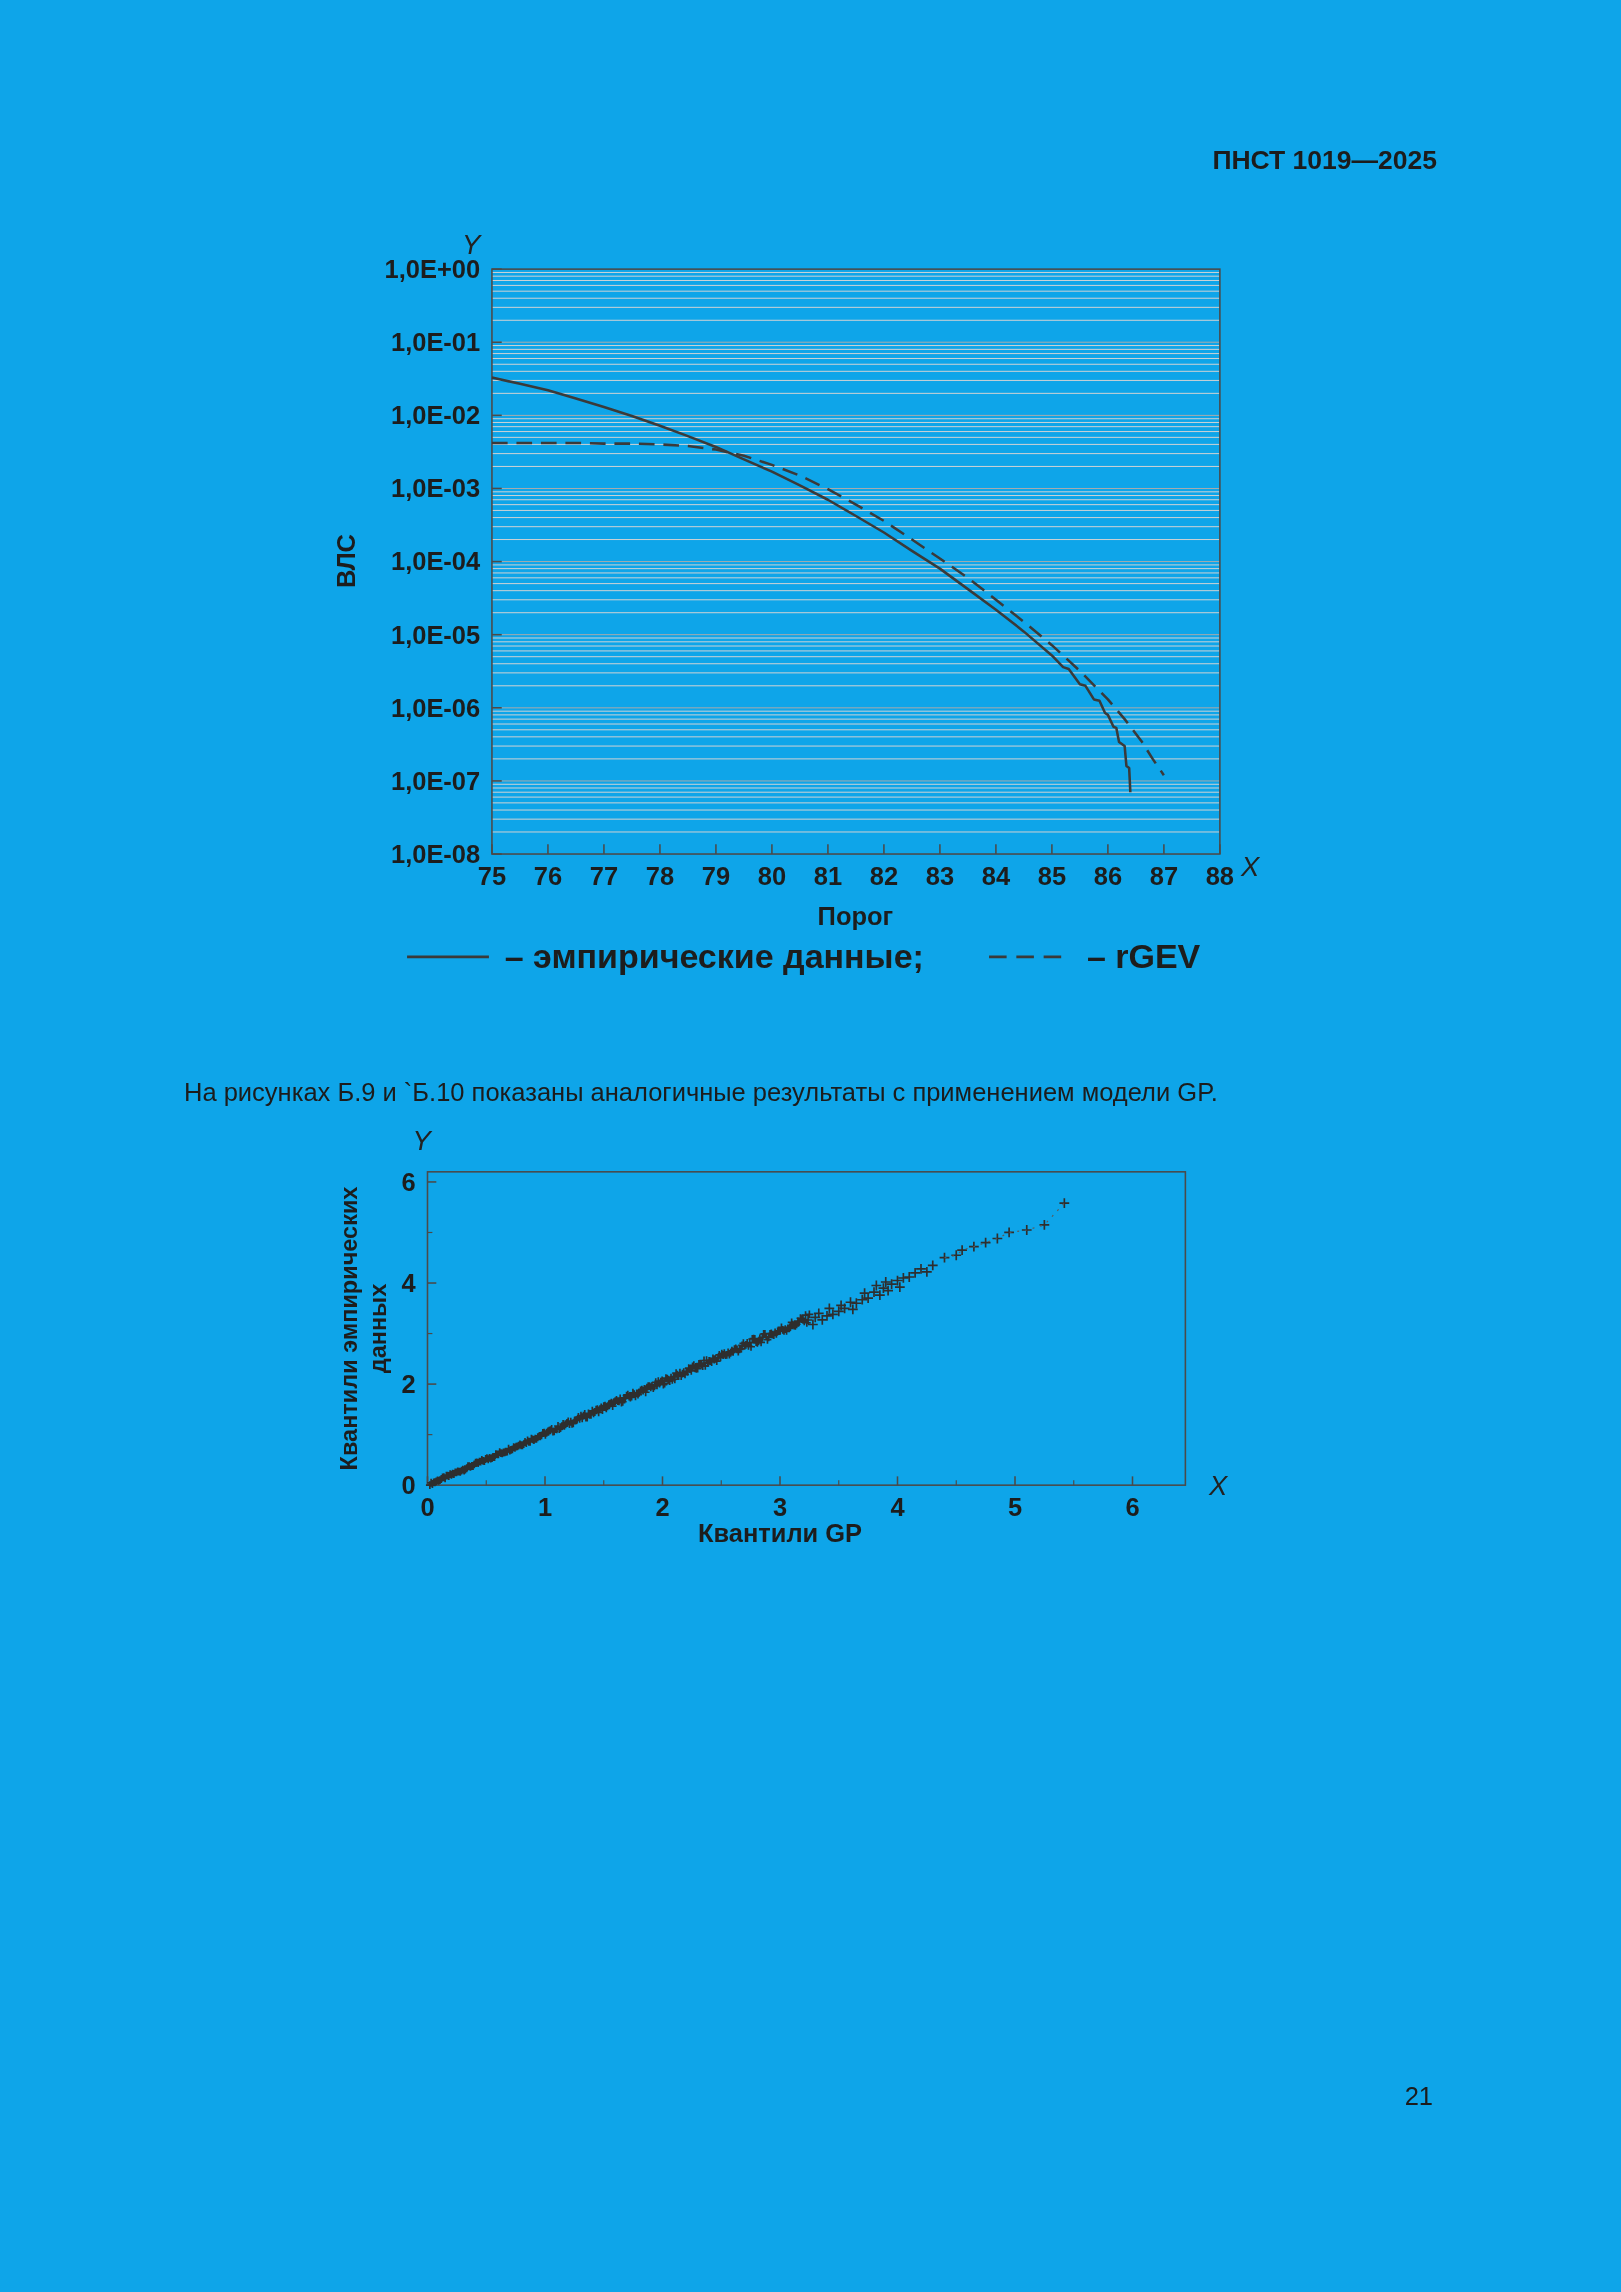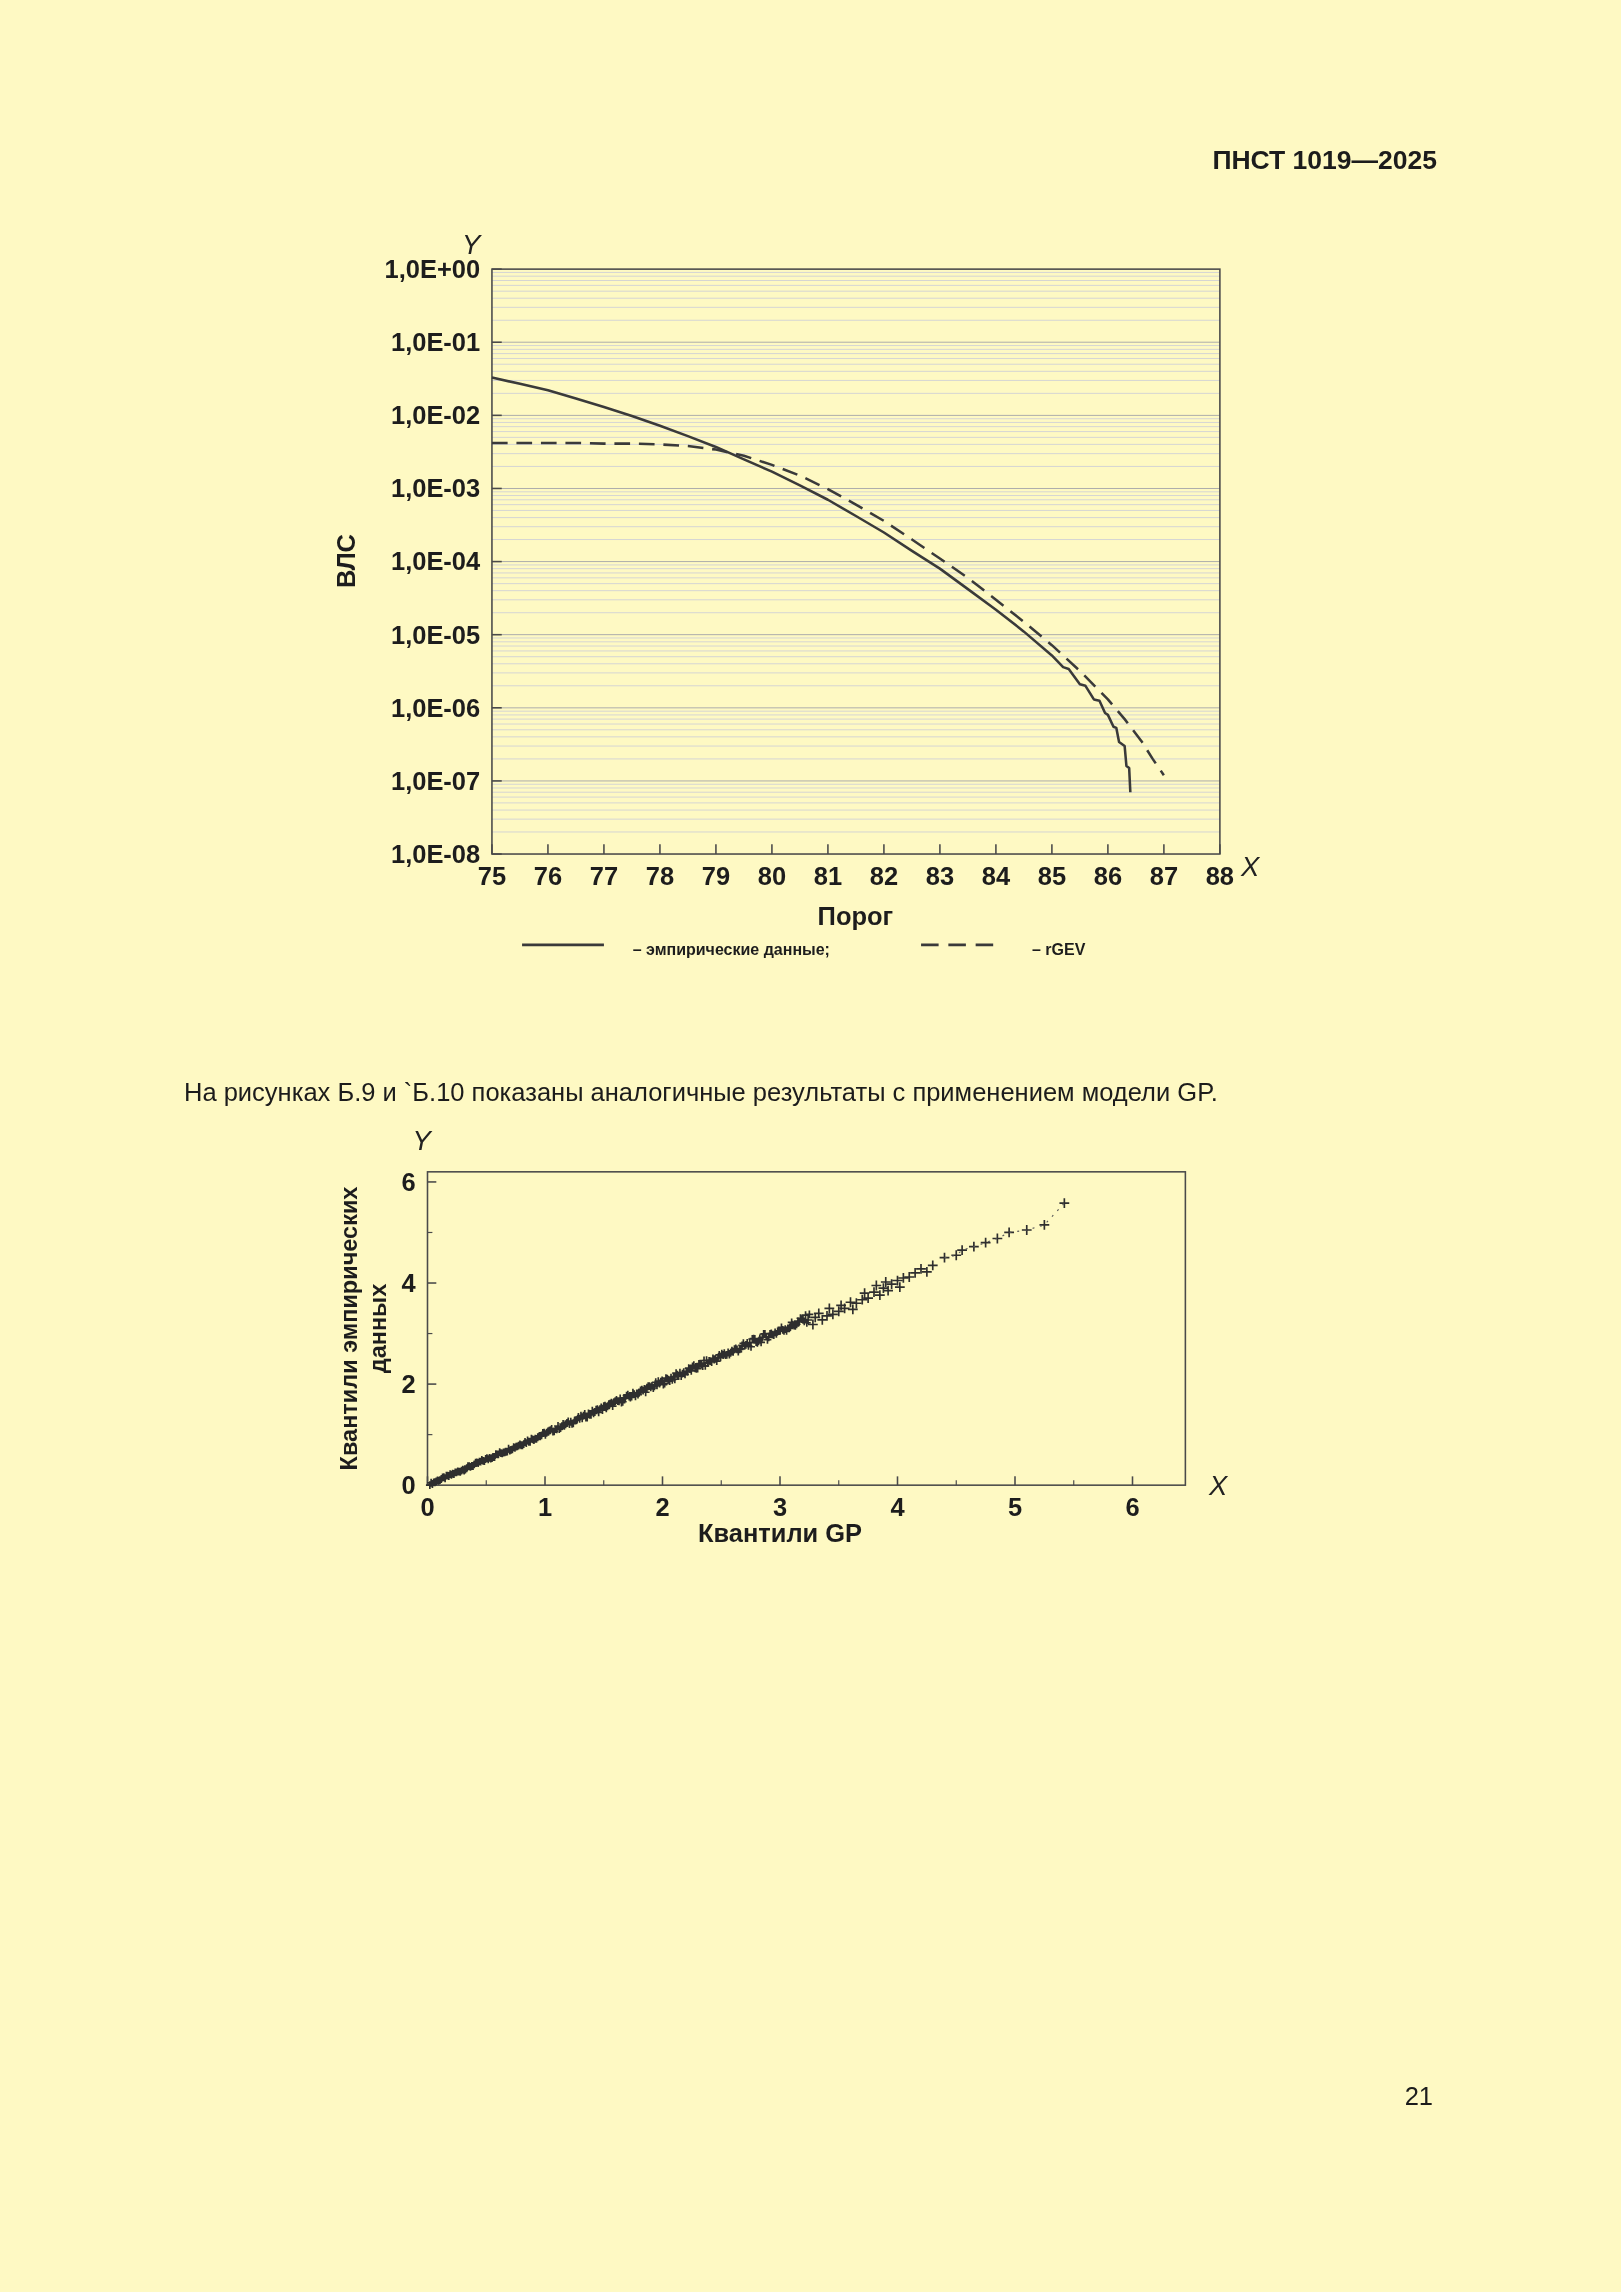--- a/index.html
+++ b/index.html
@@ -1,37 +1,37 @@
 <!DOCTYPE html>
 <html><head>
 <meta charset="utf-8">
 <style>
   * { margin:0; padding:0; box-sizing:border-box; }
   html,body { width:1621px; height:2293px; background:#ffffff; overflow:hidden;
               font-family:"Liberation Sans", sans-serif; color:#1c1c1c; }
-  .page { position:absolute; inset:0; background:#fef9c3; }
+  .page { position:absolute; inset:0; background:#0ea5e9; }
 
   .header { position:absolute; top:145px; right:184px; font-size:26.5px; font-weight:700; }
   .page-number { position:absolute; top:2082px; right:188px; font-size:25.5px; }
 
   svg.chart { position:absolute; }
   #chart1 { left:333px; top:227px; width:941px; height:725px; }
   #chart2 { left:333px; top:1117px; width:941px; height:470px; }
 
   .plot-border { fill:none; stroke:#4a4a4a; stroke-width:1.6; }
 
   .chart text { font-family:"Liberation Sans", sans-serif; }
   text.tick { font-size:26px; font-weight:700; fill:#1d1d1d; }
   text.axis-letter { font-size:28px; font-style:italic; fill:#222; }
   text.axis-title { font-size:26px; font-weight:700; fill:#1d1d1d; }
   text.axis-title-small { font-size:24px; font-weight:700; fill:#1d1d1d; }
 
   .legend { position:absolute; left:333px; top:941px; width:941px; height:31px;
-            display:flex; justify-content:center; gap:29px;
-            font-size:16px; font-weight:700; color:#1d1d1d; }
+            display:flex; justify-content:center; align-items:center; gap:16px;
+            font-size:34px; font-weight:700; color:#1d1d1d; }
   .legend .gap { width:33px; }
   .legend svg { display:block; }
 
   .caption { position:absolute; left:78px; right:78px; text-align:center; font-size:25.5px; }
   .caption-b8 { top:1017px; }
   .caption-b9 { top:1588px; }
   .paragraph { position:absolute; left:184px; top:1078px; font-size:25.5px; }
 </style>
 </head>
 <body>

